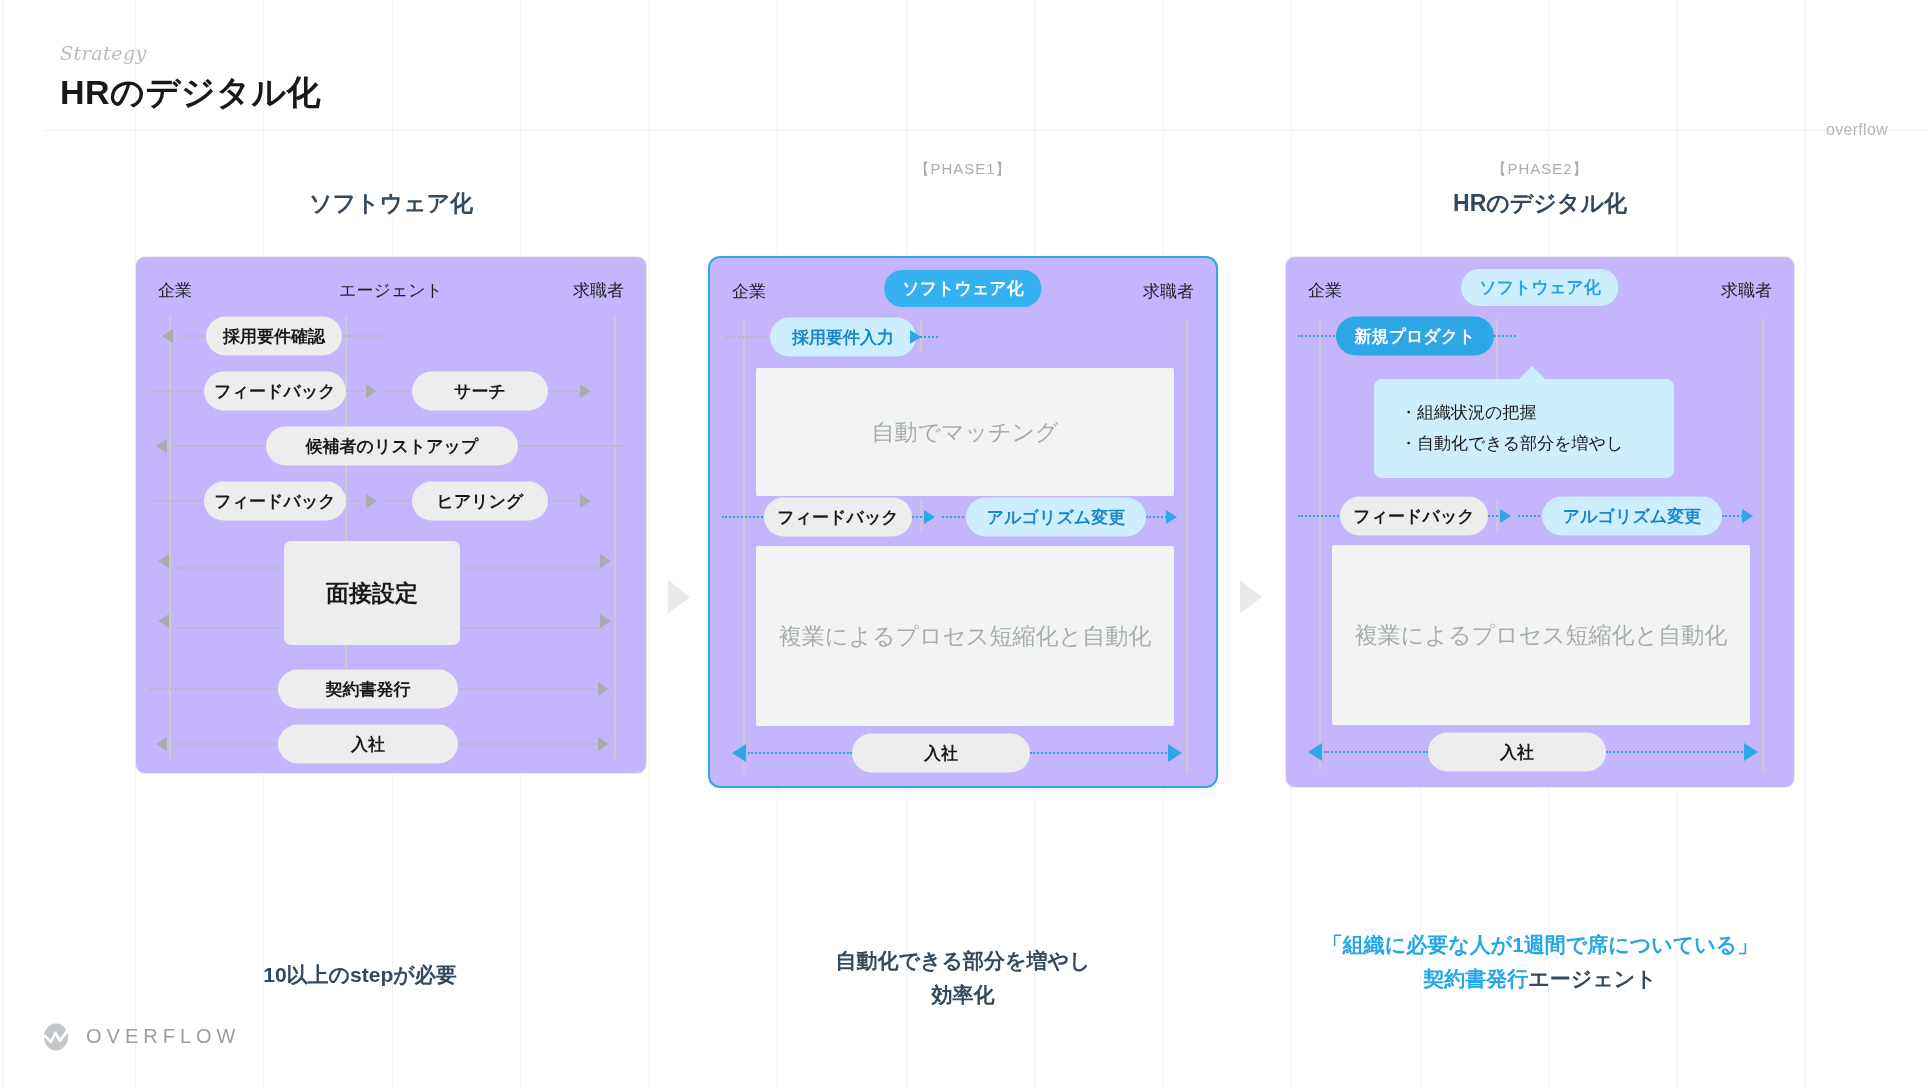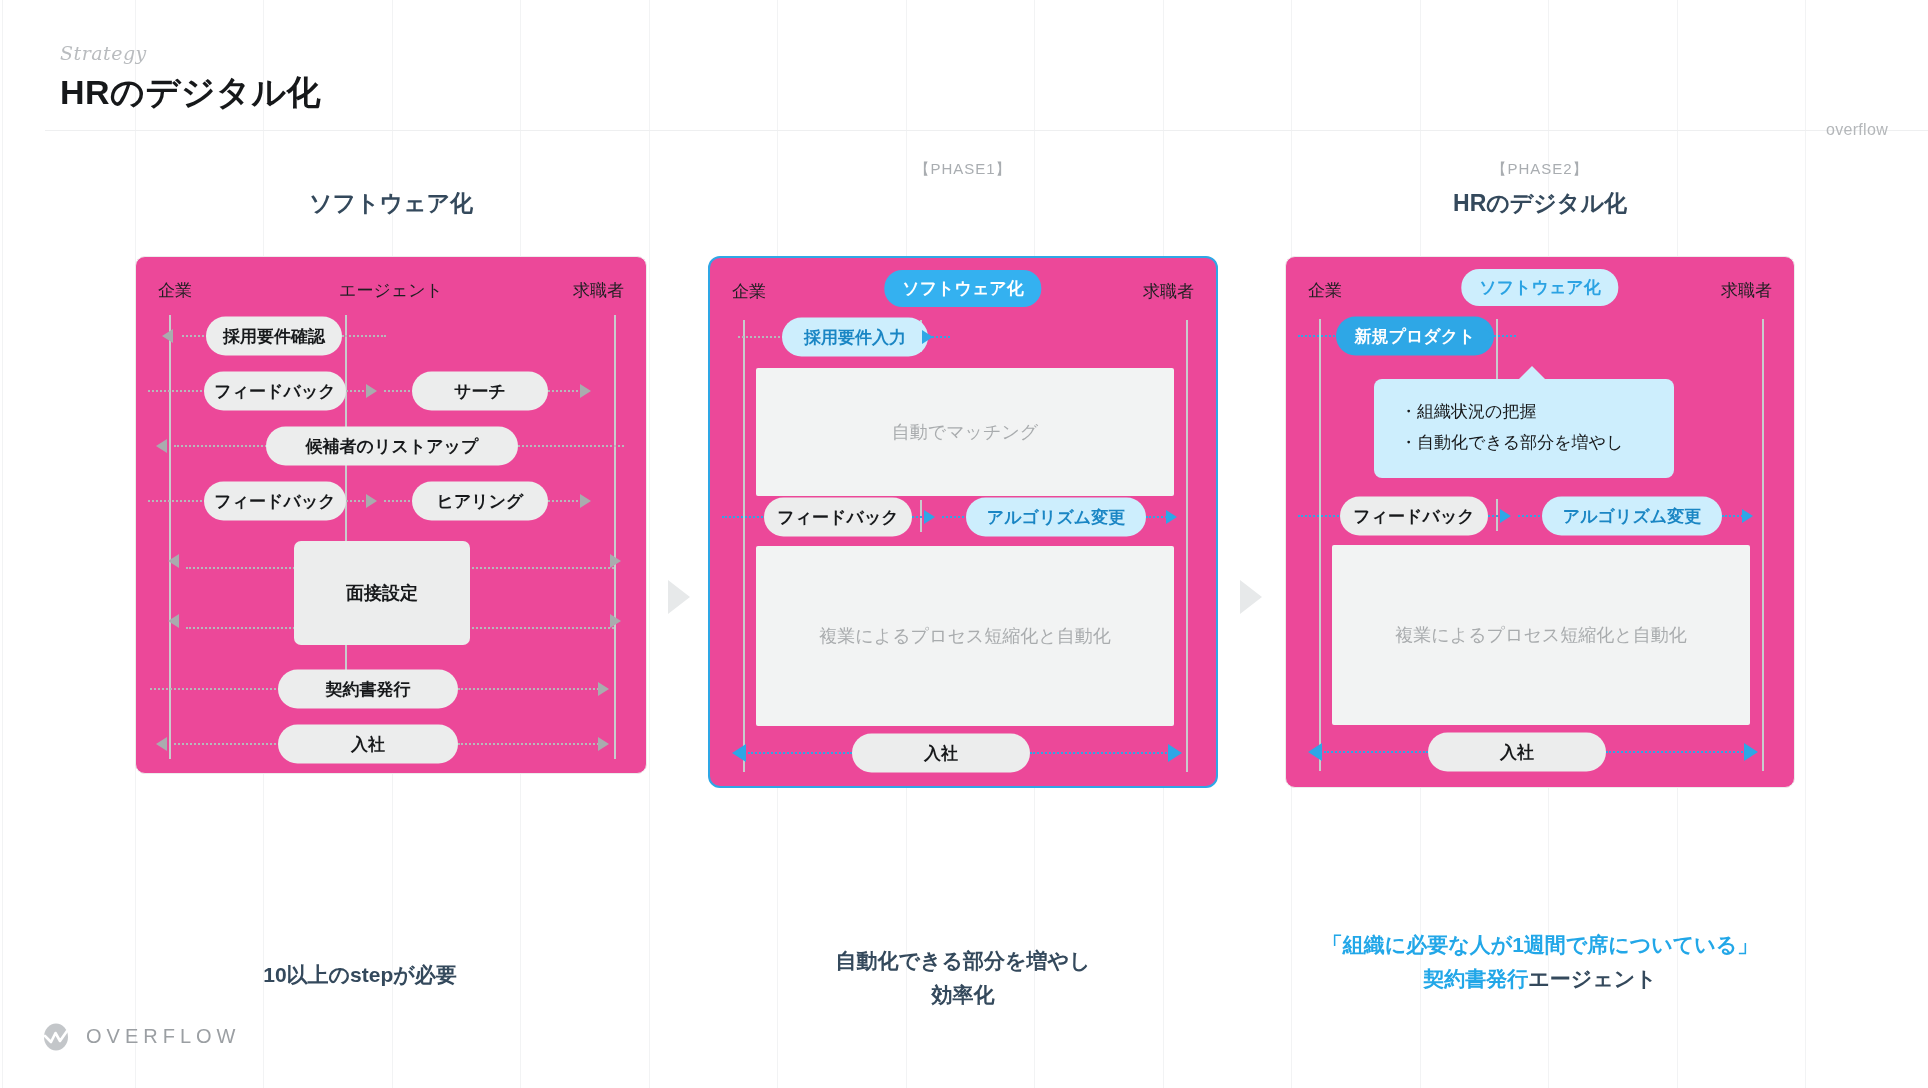--- a/index.html
+++ b/index.html
@@ -41,24 +41,23 @@
   }
   .col-title{
     font-size:23px; font-weight:700; color:#34495c;
     margin-top:6px; white-space:nowrap;
   }
   .col-title .now{ color:#f2527e; margin-left:10px; font-size:23px; }
 
   
   .panel{
     position:absolute; left:0;
-    background:#ec4899;
+    background:#c4b5fd;
     border:1px solid #ececec;
     border-radius:10px;
-    font-family:Liberation Mono, monospace;
   }
   .panel.highlight{
     border:2.5px solid #2ea7e6;
     border-radius:12px;
     box-shadow:0 0 0 0 rgba(0,0,0,0);
   }
 
   
   .lane-label{
     position:absolute; font-size:17px; color:#1d1f21; white-space:nowrap;
@@ -98,21 +97,21 @@
     background:#eceded; color:#17191b; white-space:nowrap;
   }
   .chip.blue{ background:#cdeefd; color:#1a86c4; }
   .chip.bluesolid{ background:#2ea7e6; color:#ffffff; }
 
   
   .block{
     position:absolute;
     background:#eceded; border-radius:7px;
     display:flex; align-items:center; justify-content:center;
-    font-size:18px; font-weight:700; color:#17191b;
+    font-size:23px; font-weight:700; color:#17191b;
   }
   .block.ghost{
     background:#f2f3f3; color:#a9acae; font-weight:400; border-radius:2px;
   }
 
   
   .callout{
     position:absolute; background:#cdeefd; border-radius:8px;
     padding:18px 26px;
   }
@@ -218,21 +217,21 @@
         <div class="dotted" style="left:12px; width:58px;"></div>
         <div class="chip" style="left:68px; width:142px;">フィードバック</div>
         <div class="dotted" style="left:210px; width:22px;"></div>
         <div class="tri right" style="left:230px;"></div>
         <div class="dotted" style="left:248px; width:30px;"></div>
         <div class="chip" style="left:276px; width:136px;">ヒアリング</div>
         <div class="dotted" style="left:412px; width:34px;"></div>
         <div class="tri right" style="left:444px;"></div>
       </div>
 
-      <div class="row" style="left:12px; top:286px; width:512px; height:96px;">
+      <div class="row" style="left:2px; top:286px; width:512px; height:96px;">
         <div class="tri left" style="left:20px; top:18px;"></div>
         <div class="dotted" style="left:38px; top:25px; width:112px;"></div>
         <div class="dotted" style="left:320px; top:25px; width:146px;"></div>
         <div class="tri right" style="left:462px; top:18px;"></div>
 
         <div class="tri left" style="left:20px; top:78px;"></div>
         <div class="dotted" style="left:38px; top:85px; width:112px;"></div>
         <div class="dotted" style="left:320px; top:85px; width:146px;"></div>
         <div class="tri right" style="left:462px; top:78px;"></div>
 
@@ -268,21 +267,21 @@
     <div class="panel highlight" style="top:96px; width:510px; height:532px;">
       <div class="lane-label" style="left:22px; top:22px;">企業</div>
       <div class="lane-pill solid" style="left:50%; top:12px; transform:translateX(-50%);">ソフトウェア化</div>
       <div class="lane-label" style="right:22px; top:22px;">求職者</div>
 
       <div class="lifeline" style="left:33px;  top:62px; height:452px;"></div>
       <div class="lifeline" style="left:210px; top:62px; height:32px;"></div>
       <div class="lifeline" style="left:210px; top:242px; height:32px;"></div>
       <div class="lifeline" style="left:476px; top:62px; height:452px;"></div>
 
-      <div class="row" style="left:16px; top:62px; width:510px;">
+      <div class="row" style="left:4px; top:62px; width:510px;">
         <div class="dotted" style="left:12px; width:46px;"></div>
         <div class="chip blue" style="left:56px; width:146px;">採用要件入力</div>
         <div class="dotted blue" style="left:202px; width:22px;"></div>
         <div class="tri right blue" style="left:196px;"></div>
       </div>
 
       <div class="block ghost" style="left:46px; top:110px; width:418px; height:128px;">自動でマッチング</div>
 
       <div class="row" style="left:0; top:242px; width:510px;">
         <div class="dotted blue" style="left:12px; width:44px;"></div>

